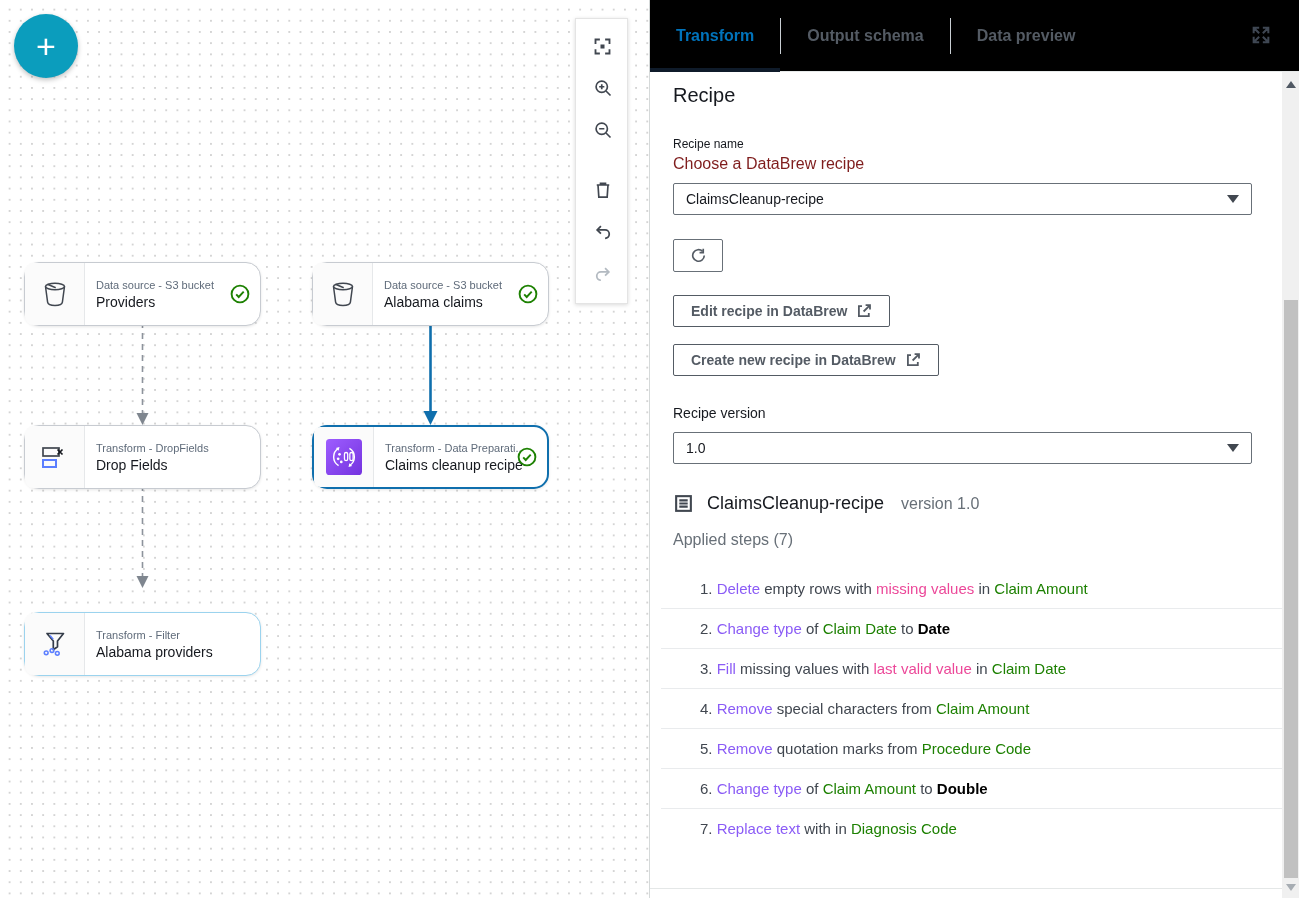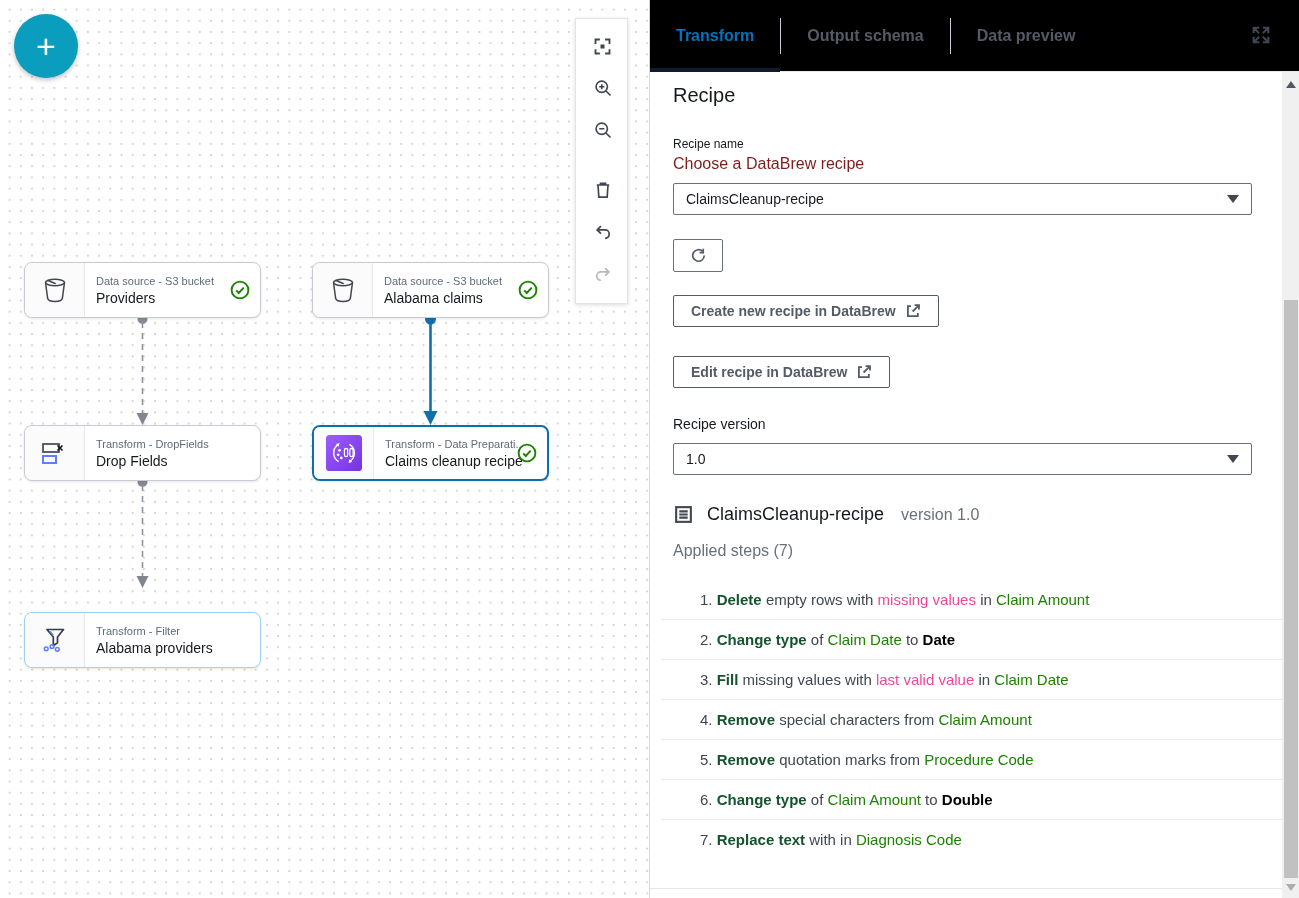--- a/index.html
+++ b/index.html
@@ -14,22 +14,22 @@
     background-size:11.2px 11.2px; background-position:4px 4px;
     border-right:1px solid #d5d9d9; overflow:hidden; }
 
   .add-btn { position:absolute; left:14px; top:14px; width:64px; height:64px;
     border-radius:50%; border:none; background:#0b9dbd; color:#fff; cursor:pointer;
     font-size:34px; font-weight:300; line-height:60px; text-align:center;
     box-shadow:0 2px 5px rgba(0,0,0,.25); }
 
   .edges { position:absolute; left:0; top:0; width:650px; height:898px; pointer-events:none; }
 
-  .node { position:absolute; width:237px; height:56px; background:#fff;
-    border:1px solid #c7cbd1; border-radius:8px; display:flex; align-items:stretch;
+  .node { position:absolute; width:237px; height:64px; background:#fff;
+    border:1px solid #c7cbd1; border-radius:15px; display:flex; align-items:stretch;
     box-shadow:0 1px 3px rgba(0,0,0,.10); cursor:pointer; }
   .node.selected { border:2px solid #0f6fad; }
   .node.hovered  { border:1px solid #9bd3ee; }
   .node-icon { width:60px; flex:0 0 60px; display:flex; align-items:center; justify-content:center;
     background:#fbfbfb; border-right:1px solid #e6e8ea; border-radius:8px 0 0 8px; }
   .node.selected .node-icon { border-radius:6px 0 0 6px; }
   .node-body { flex:1; display:flex; flex-direction:column; justify-content:center;
     padding-left:11px; min-width:0; }
   .node-type { font-size:11px; color:#5f6b7a; margin-bottom:3px; white-space:nowrap; }
   .node-title { font-size:14px; color:#16191f; white-space:nowrap; }
@@ -87,21 +87,21 @@
   .recipe-title-row { display:flex; align-items:center; gap:13px; margin-top:29px; margin-bottom:17px; }
   .recipe-title { font-size:18px; color:#16191f; }
   .recipe-version-text { font-size:16px; color:#687078; margin-left:4px; }
   .applied-label { font-size:16px; color:#687078; margin-bottom:20px; }
 
   .steps { list-style:none; margin-left:-12px; margin-right:-29px; }
   .steps li { font-size:15px; color:#414750; padding:11px 0 11px 39px;
     border-bottom:1px solid #e9ebed; }
   .steps li:last-child { border-bottom:none; }
   .seg-n { color:#414750; }
-  .seg-b { color:#14532d; font-weight:bold; }
+  .seg-b { color:#8b5cf6; font-weight:normal; }
   .seg-k { color:#000000; font-weight:bold; }
   .seg-m { color:#ec4899; }
   .seg-g { color:#1d8102; }
 
   
   .scrollbar { position:absolute; right:0; top:72px; width:17px; bottom:0; background:#f0f0f0; }
   .sb-up { position:absolute; top:4px; left:0; width:17px; height:16px; background:none; border:none; cursor:pointer; }
   .sb-up::after { content:""; position:absolute; left:3.5px; top:5px; width:0; height:0;
     border-left:5px solid transparent; border-right:5px solid transparent; border-bottom:7px solid #505863; }
   .sb-thumb { position:absolute; top:228px; left:1.5px; width:14px; height:578px; background:#c1c1c1; cursor:pointer; }
@@ -303,32 +303,32 @@
         <span class="caret"></span>
       </div>
 
       <button class="refresh-btn">
         <svg width="19" height="19" viewBox="0 0 24 24" fill="none" stroke="#545b64" stroke-width="2.1">
           <path d="M19.3 12a7.3 7.3 0 1 1-2.1-5.2"></path>
             <path d="M18 3.6V8.3h-4.7"></path>
         </svg>
       </button>
 
+      <div class="btn-row">
+        <button class="aws-btn">
+          <span>Edit recipe in DataBrew</span>
+          <svg width="16" height="16" viewBox="0 0 16 16" fill="none" stroke="#545b64" stroke-width="1.8">
+            <path d="M6 3.2H2.9v9.9h9.9V10"></path>
+              <path d="M9.6 2.1H14v4.4M13.8 2.3L7.6 8.5"></path>
+          </svg>
+        </button>
+      </div>
       <div class="btn-row last">
         <button class="aws-btn">
           <span>Create new recipe in DataBrew</span>
-          <svg width="16" height="16" viewBox="0 0 16 16" fill="none" stroke="#545b64" stroke-width="1.8">
-            <path d="M6 3.2H2.9v9.9h9.9V10"></path>
-              <path d="M9.6 2.1H14v4.4M13.8 2.3L7.6 8.5"></path>
-          </svg>
-        </button>
-      </div>
-      <div class="btn-row">
-        <button class="aws-btn">
-          <span>Edit recipe in DataBrew</span>
           <svg width="16" height="16" viewBox="0 0 16 16" fill="none" stroke="#545b64" stroke-width="1.8">
             <path d="M6 3.2H2.9v9.9h9.9V10"></path>
               <path d="M9.6 2.1H14v4.4M13.8 2.3L7.6 8.5"></path>
           </svg>
         </button>
       </div>
 
       <div class="field-label version-label">Recipe version</div>
       <div class="select">
         <span>1.0</span>

